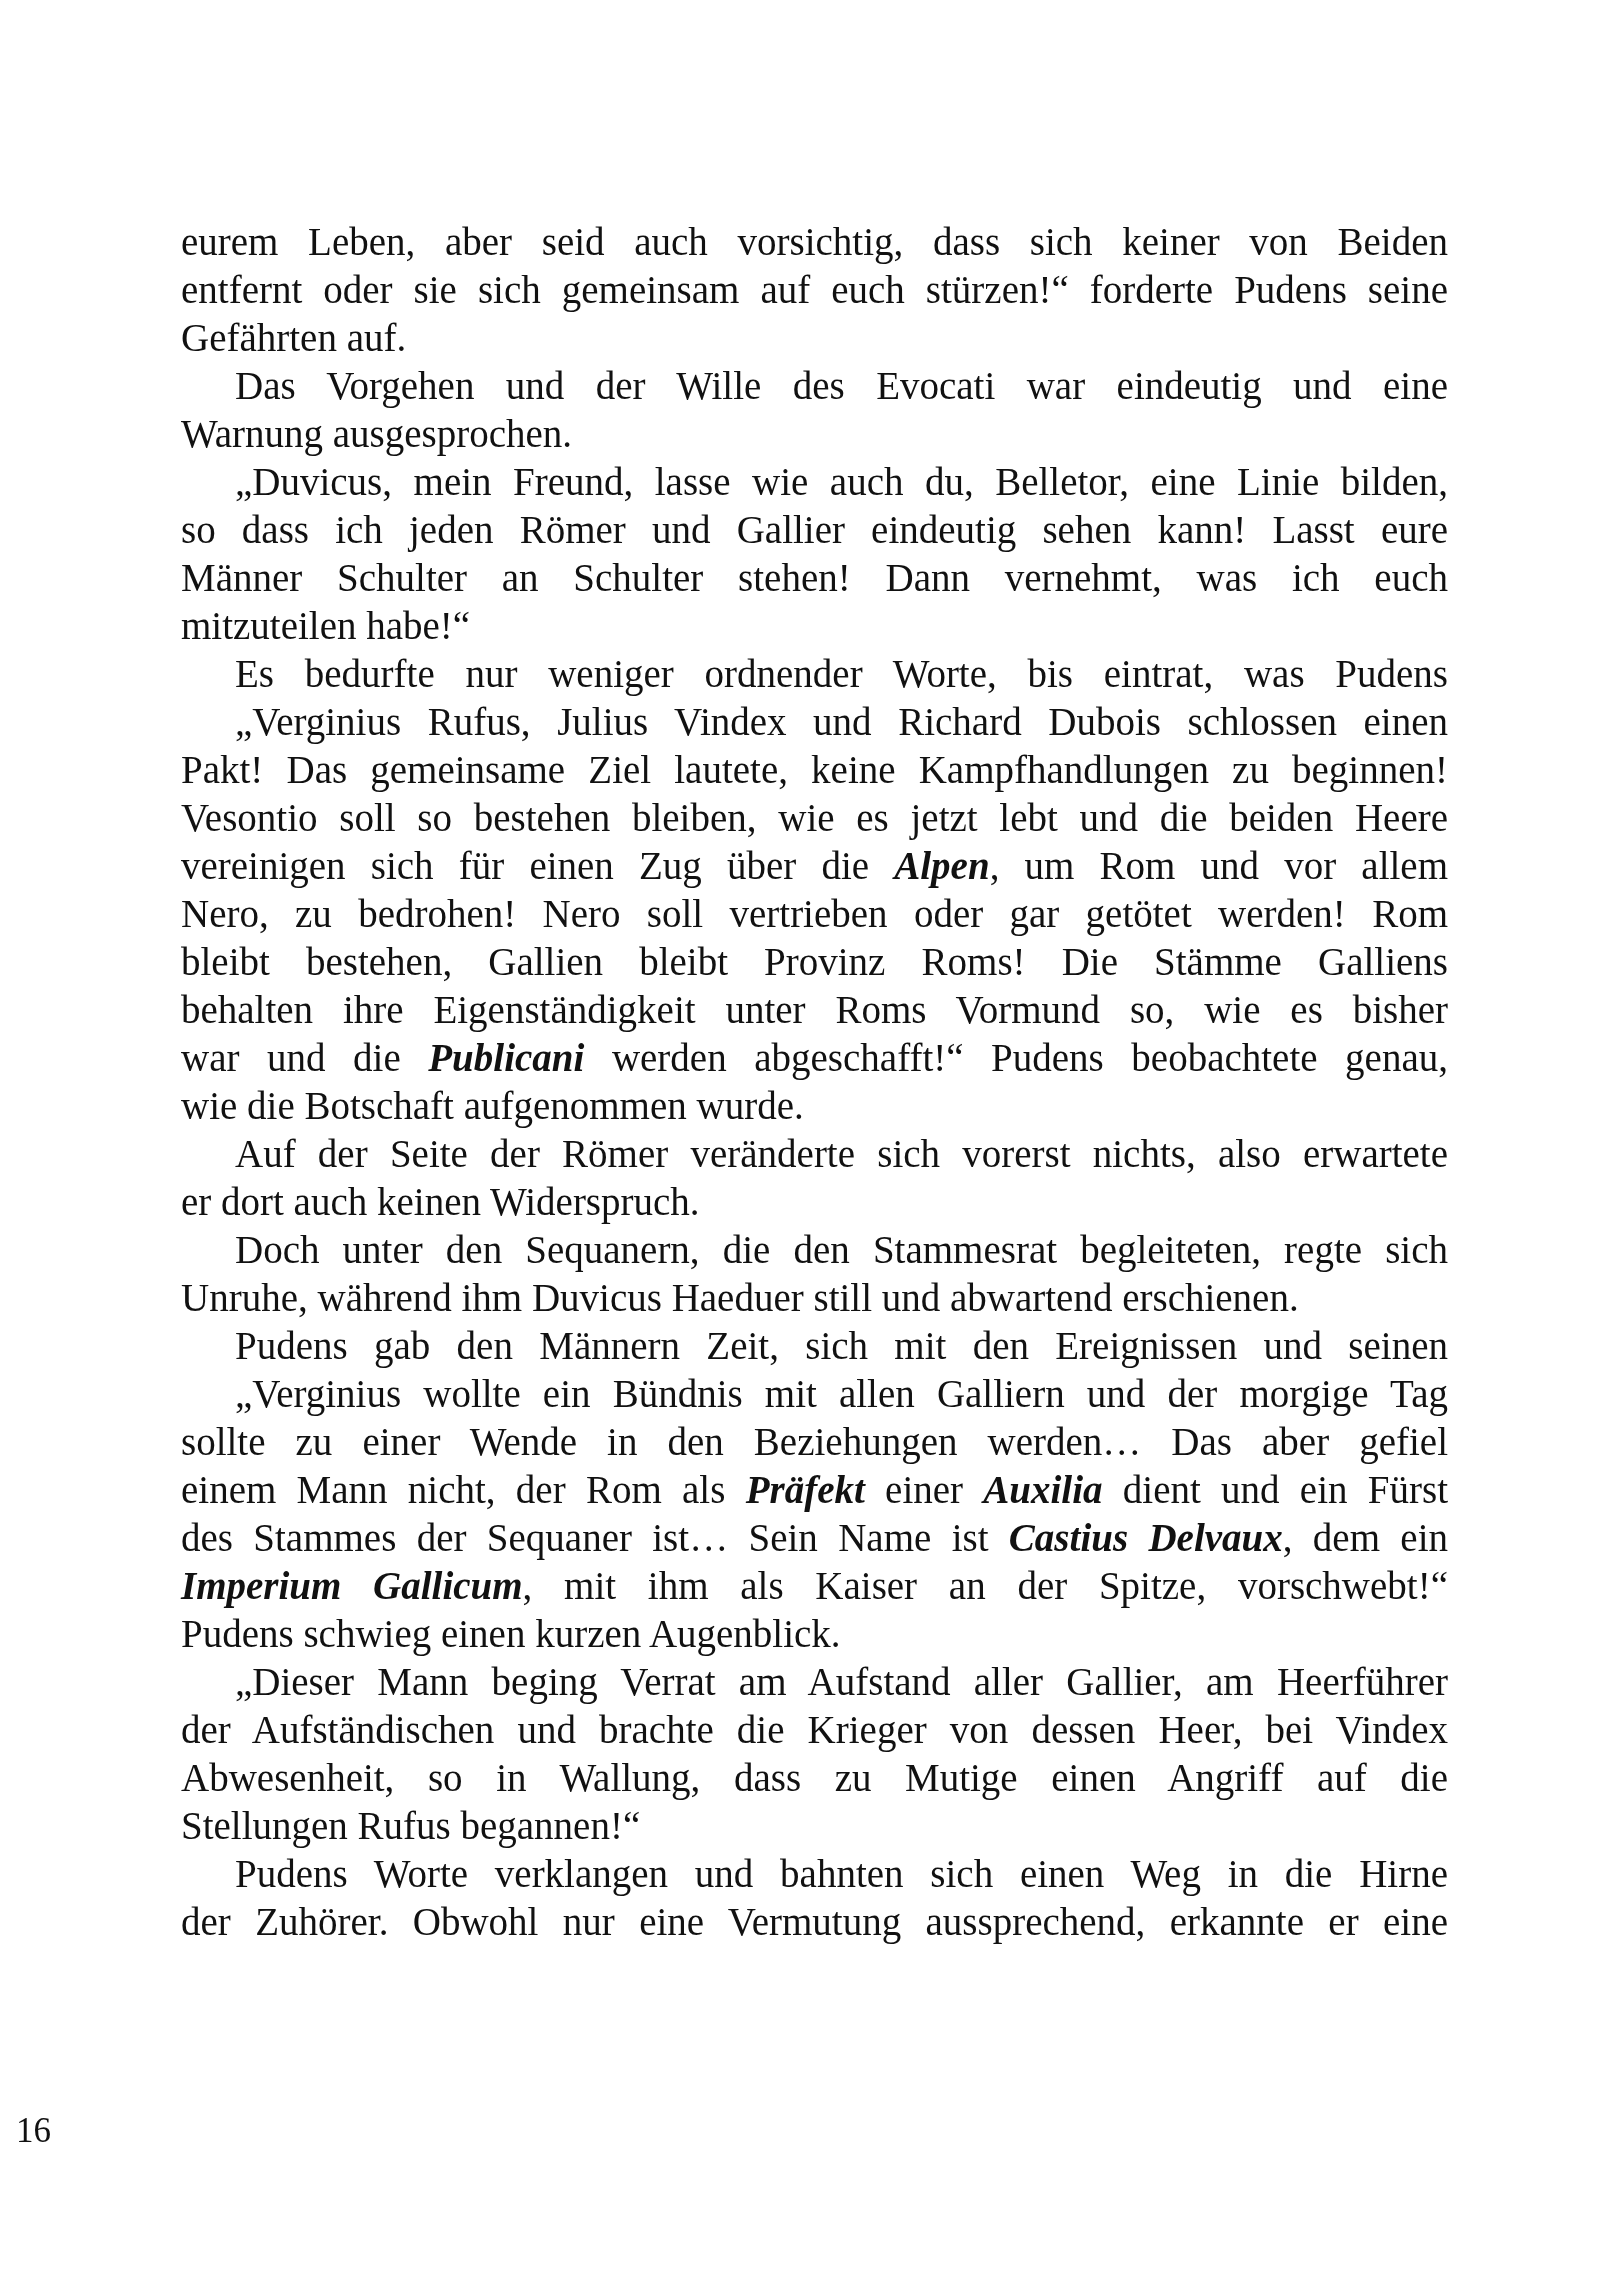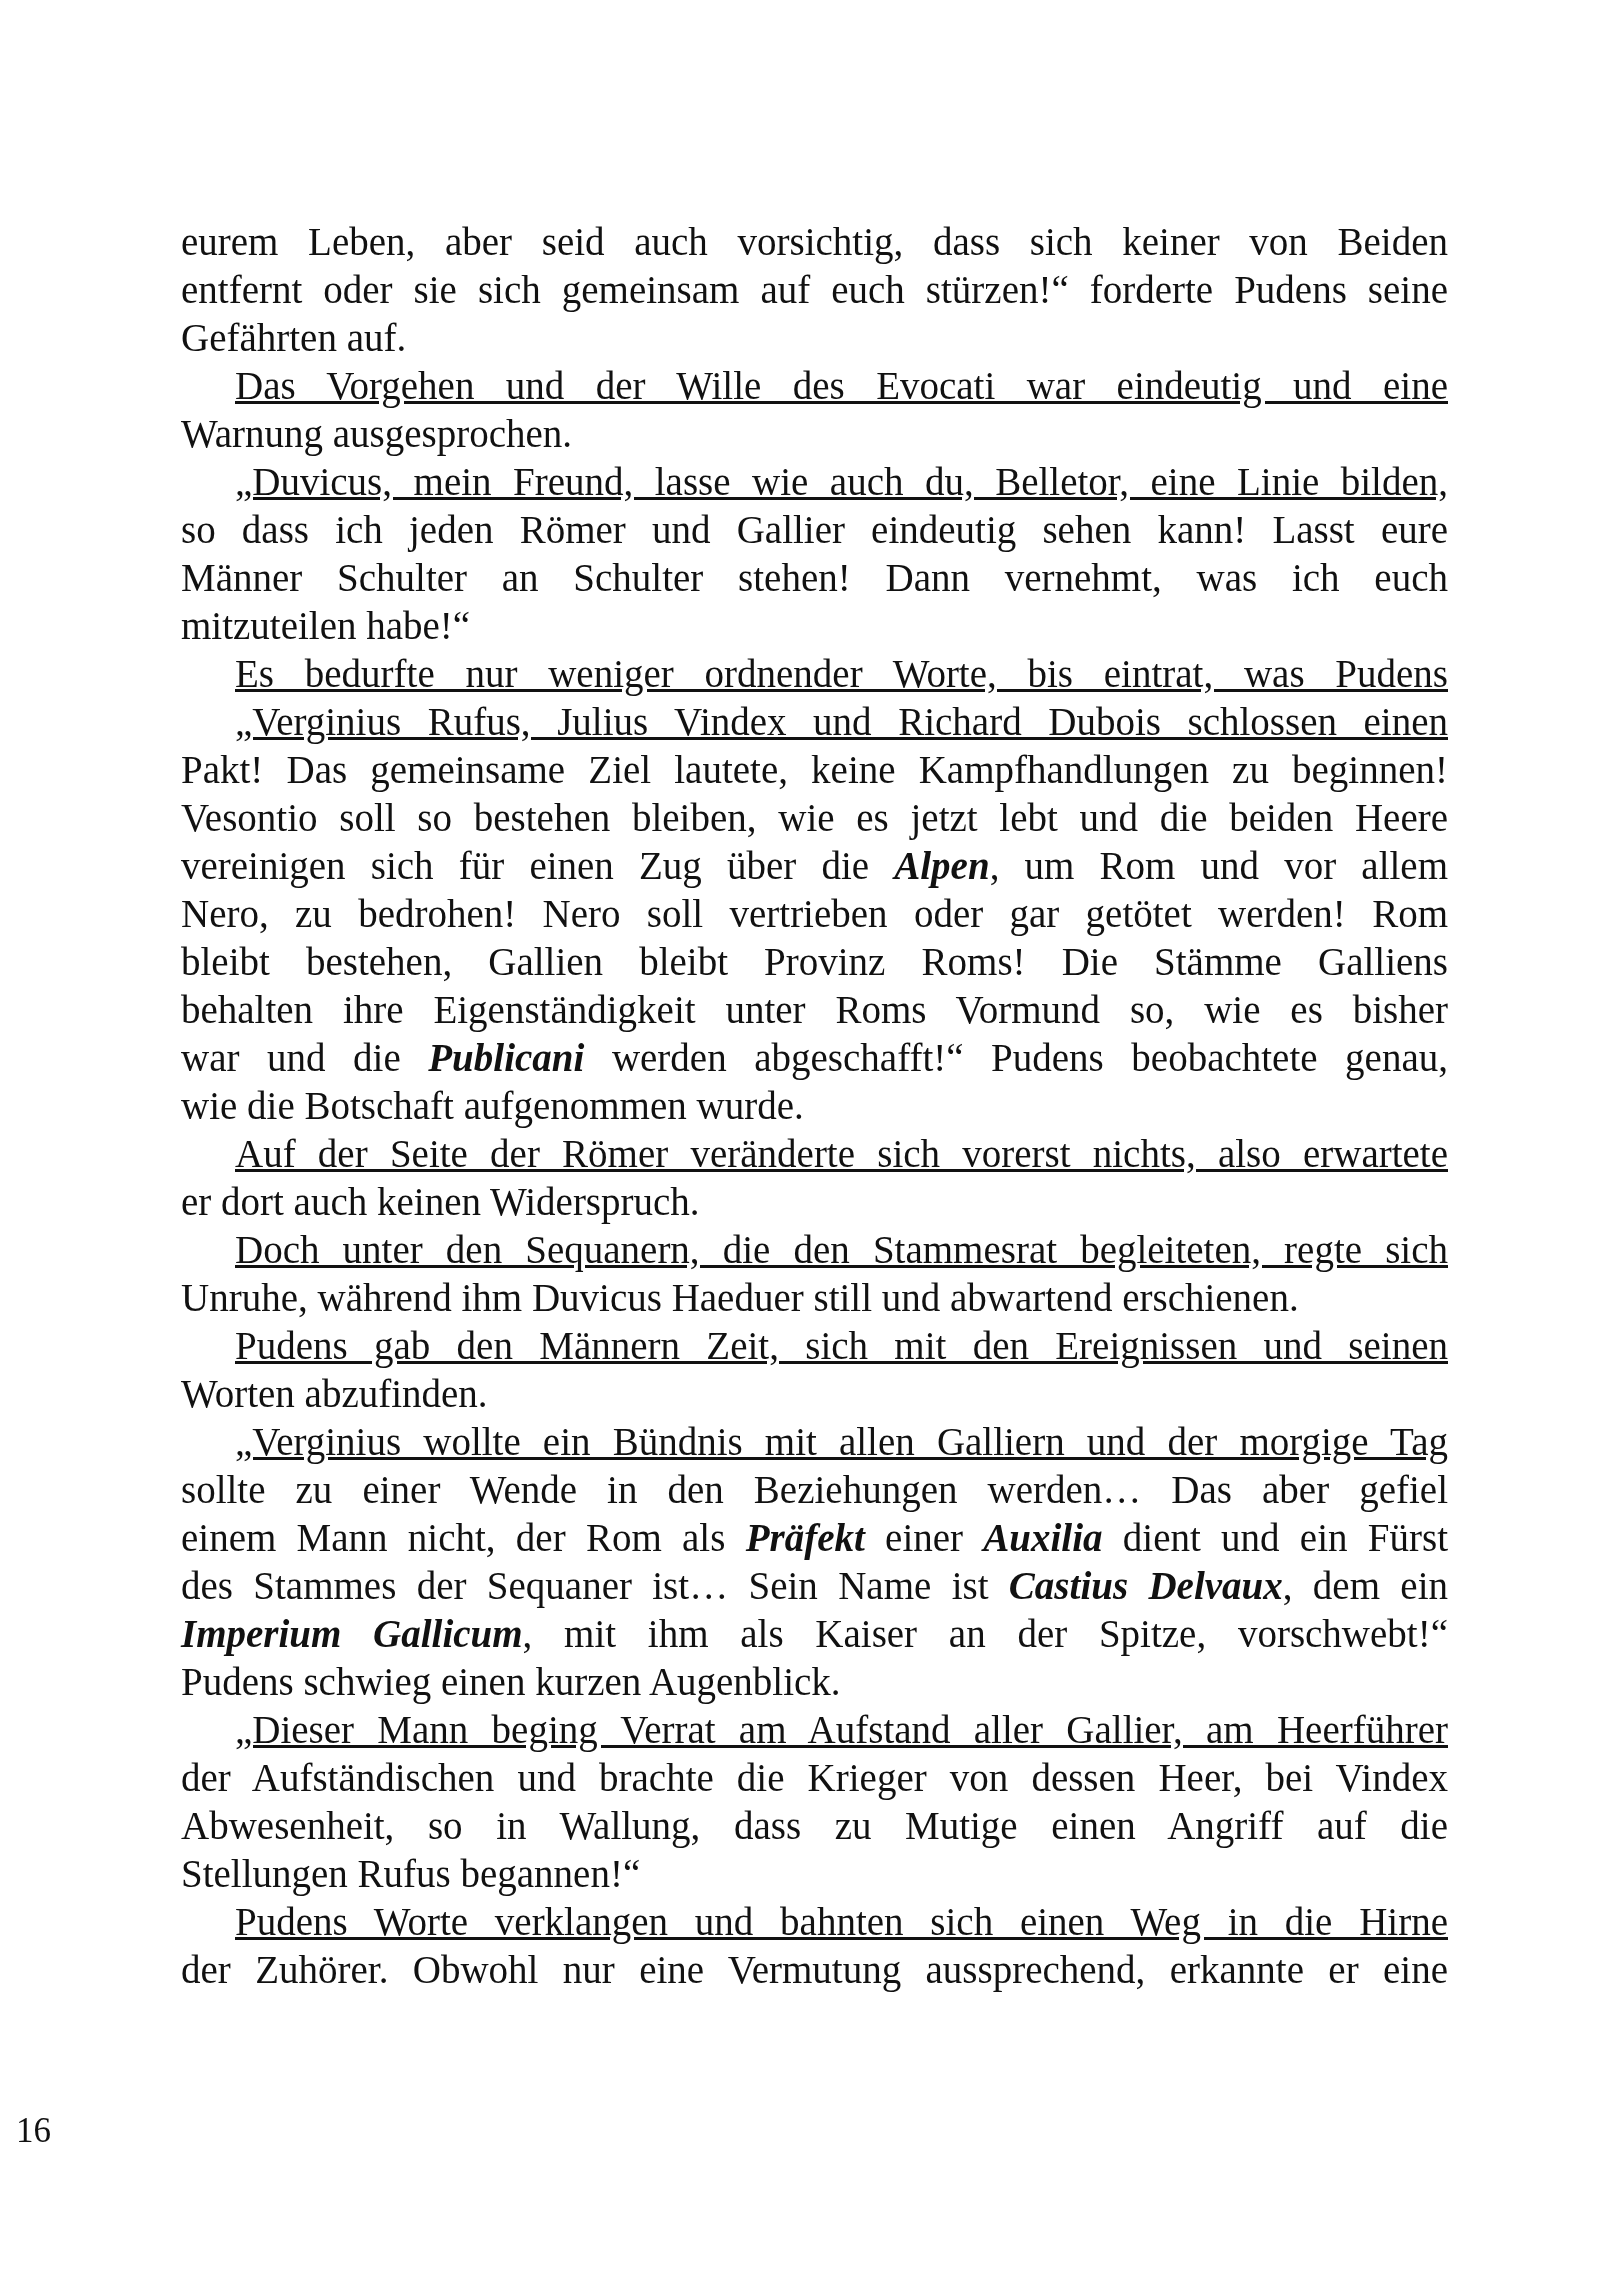--- a/index.html
+++ b/index.html
@@ -16,21 +16,21 @@
   }
   .line {
     height: 48px;
     line-height: 48px;
     white-space: nowrap;
     text-align: justify;
     text-align-last: justify;
     overflow: visible;
   }
   .line.last { text-align-last: left; }
-  .line.indent { padding-left: 54px; text-decoration: underline; }
+  .line.indent { padding-left: 54px; }
   .em { font-style: italic; font-weight: bold; }
   .pagenum {
     position: absolute;
     left: 0; width: 1620px;
     top: 2111px;
     font-family: "Liberation Serif", "DejaVu Serif", serif;
     font-size: 35px;
     color: #111111;
   }
 </style>
@@ -56,21 +56,20 @@
       <div class="line"><span>Nero, zu bedrohen! Nero soll vertrieben oder gar getötet werden! Rom</span></div>
       <div class="line"><span>bleibt bestehen, Gallien bleibt Provinz Roms! Die Stämme Galliens</span></div>
       <div class="line"><span>behalten ihre Eigenständigkeit unter Roms Vormund so, wie es bisher</span></div>
       <div class="line"><span>war und die </span><span class="em">Publicani</span><span> werden abgeschafft!“ Pudens beobachtete genau,</span></div>
       <div class="line last"><span>wie die Botschaft aufgenommen wurde.</span></div>
       <div class="line indent"><span>Auf der Seite der Römer veränderte sich vorerst nichts, also erwartete</span></div>
       <div class="line last"><span>er dort auch keinen Widerspruch.</span></div>
       <div class="line indent"><span>Doch unter den Sequanern, die den Stammesrat begleiteten, regte sich</span></div>
       <div class="line last"><span>Unruhe, während ihm Duvicus Haeduer still und abwartend erschienen.</span></div>
       <div class="line indent"><span>Pudens gab den Männern Zeit, sich mit den Ereignissen und seinen</span></div>
-      <div class="line last"><span>Worten abzufinden.</span></div>
       <div class="line indent"><span>„Verginius wollte ein Bündnis mit allen Galliern und der morgige Tag</span></div>
       <div class="line"><span>sollte zu einer Wende in den Beziehungen werden… Das aber gefiel</span></div>
       <div class="line"><span>einem Mann nicht, der Rom als </span><span class="em">Präfekt</span><span> einer </span><span class="em">Auxilia</span><span> dient und ein Fürst</span></div>
       <div class="line"><span>des Stammes der Sequaner ist… Sein Name ist </span><span class="em">Castius Delvaux</span><span>, dem ein</span></div>
       <div class="line"><span class="em">Imperium Gallicum</span><span>, mit ihm als Kaiser an der Spitze, vorschwebt!“</span></div>
       <div class="line last"><span>Pudens schwieg einen kurzen Augenblick.</span></div>
       <div class="line indent"><span>„Dieser Mann beging Verrat am Aufstand aller Gallier, am Heerführer</span></div>
       <div class="line"><span>der Aufständischen und brachte die Krieger von dessen Heer, bei Vindex</span></div>
       <div class="line"><span>Abwesenheit, so in Wallung, dass zu Mutige einen Angriff auf die</span></div>
       <div class="line last"><span>Stellungen Rufus begannen!“</span></div>

